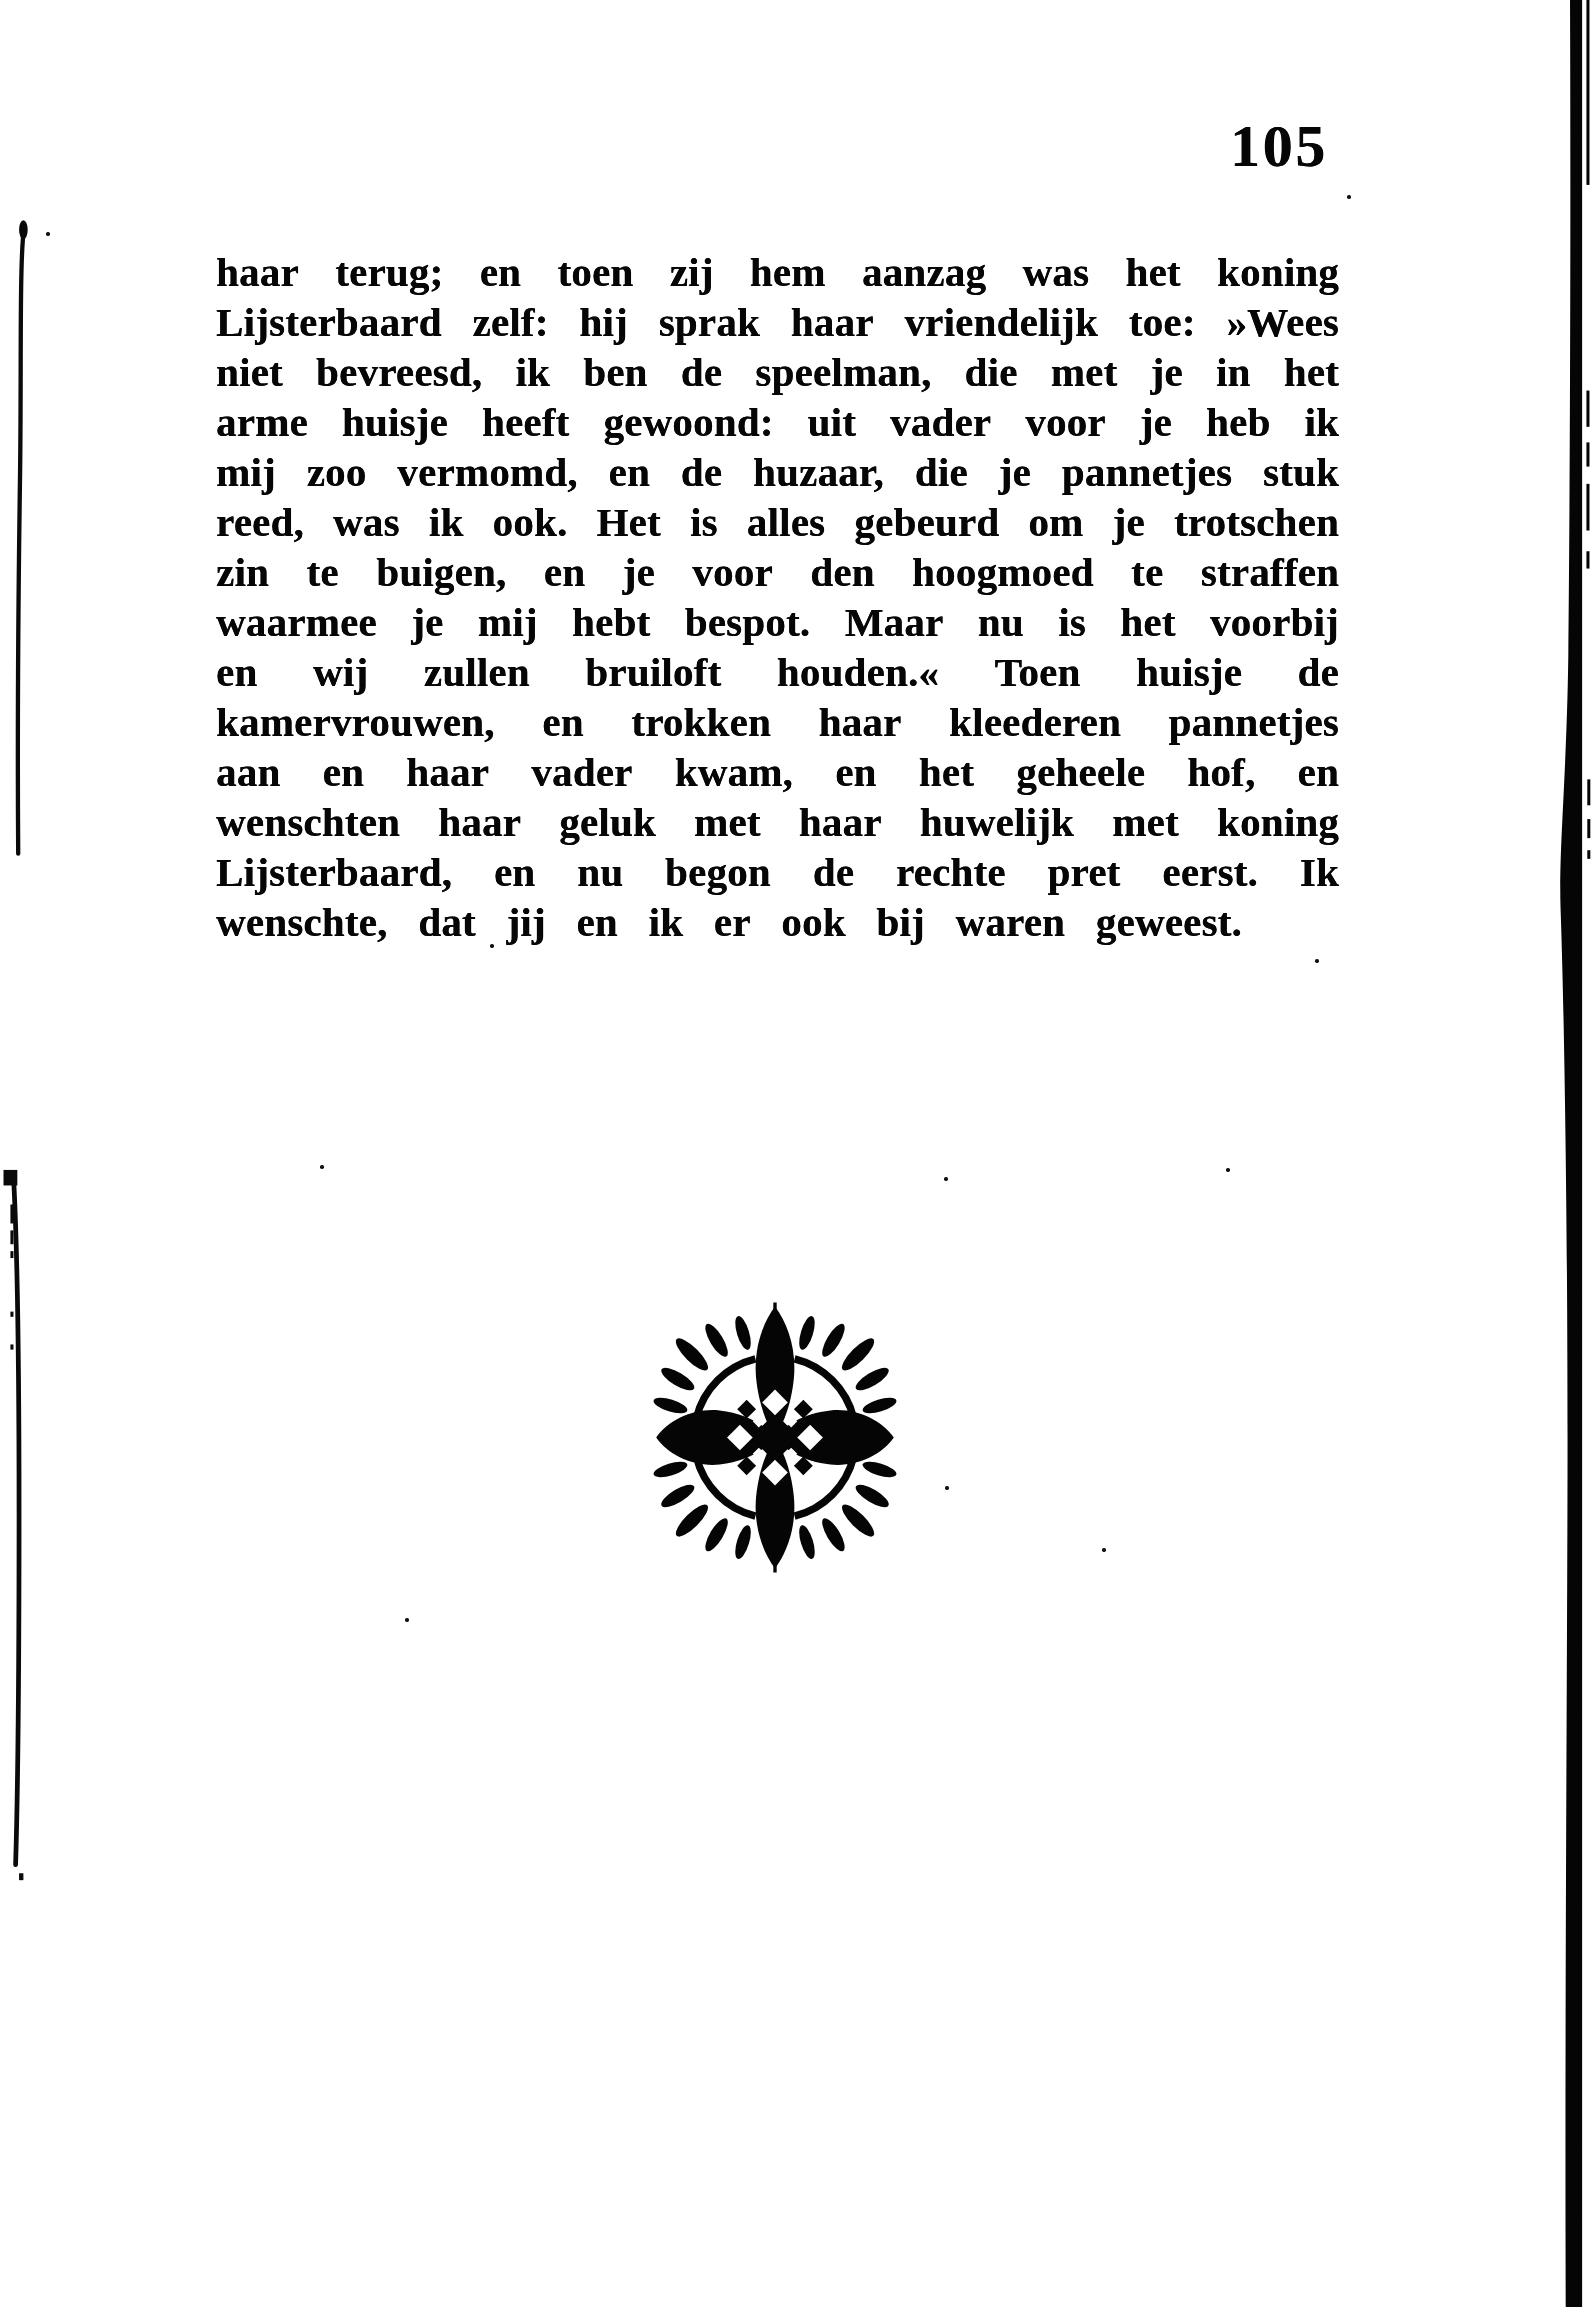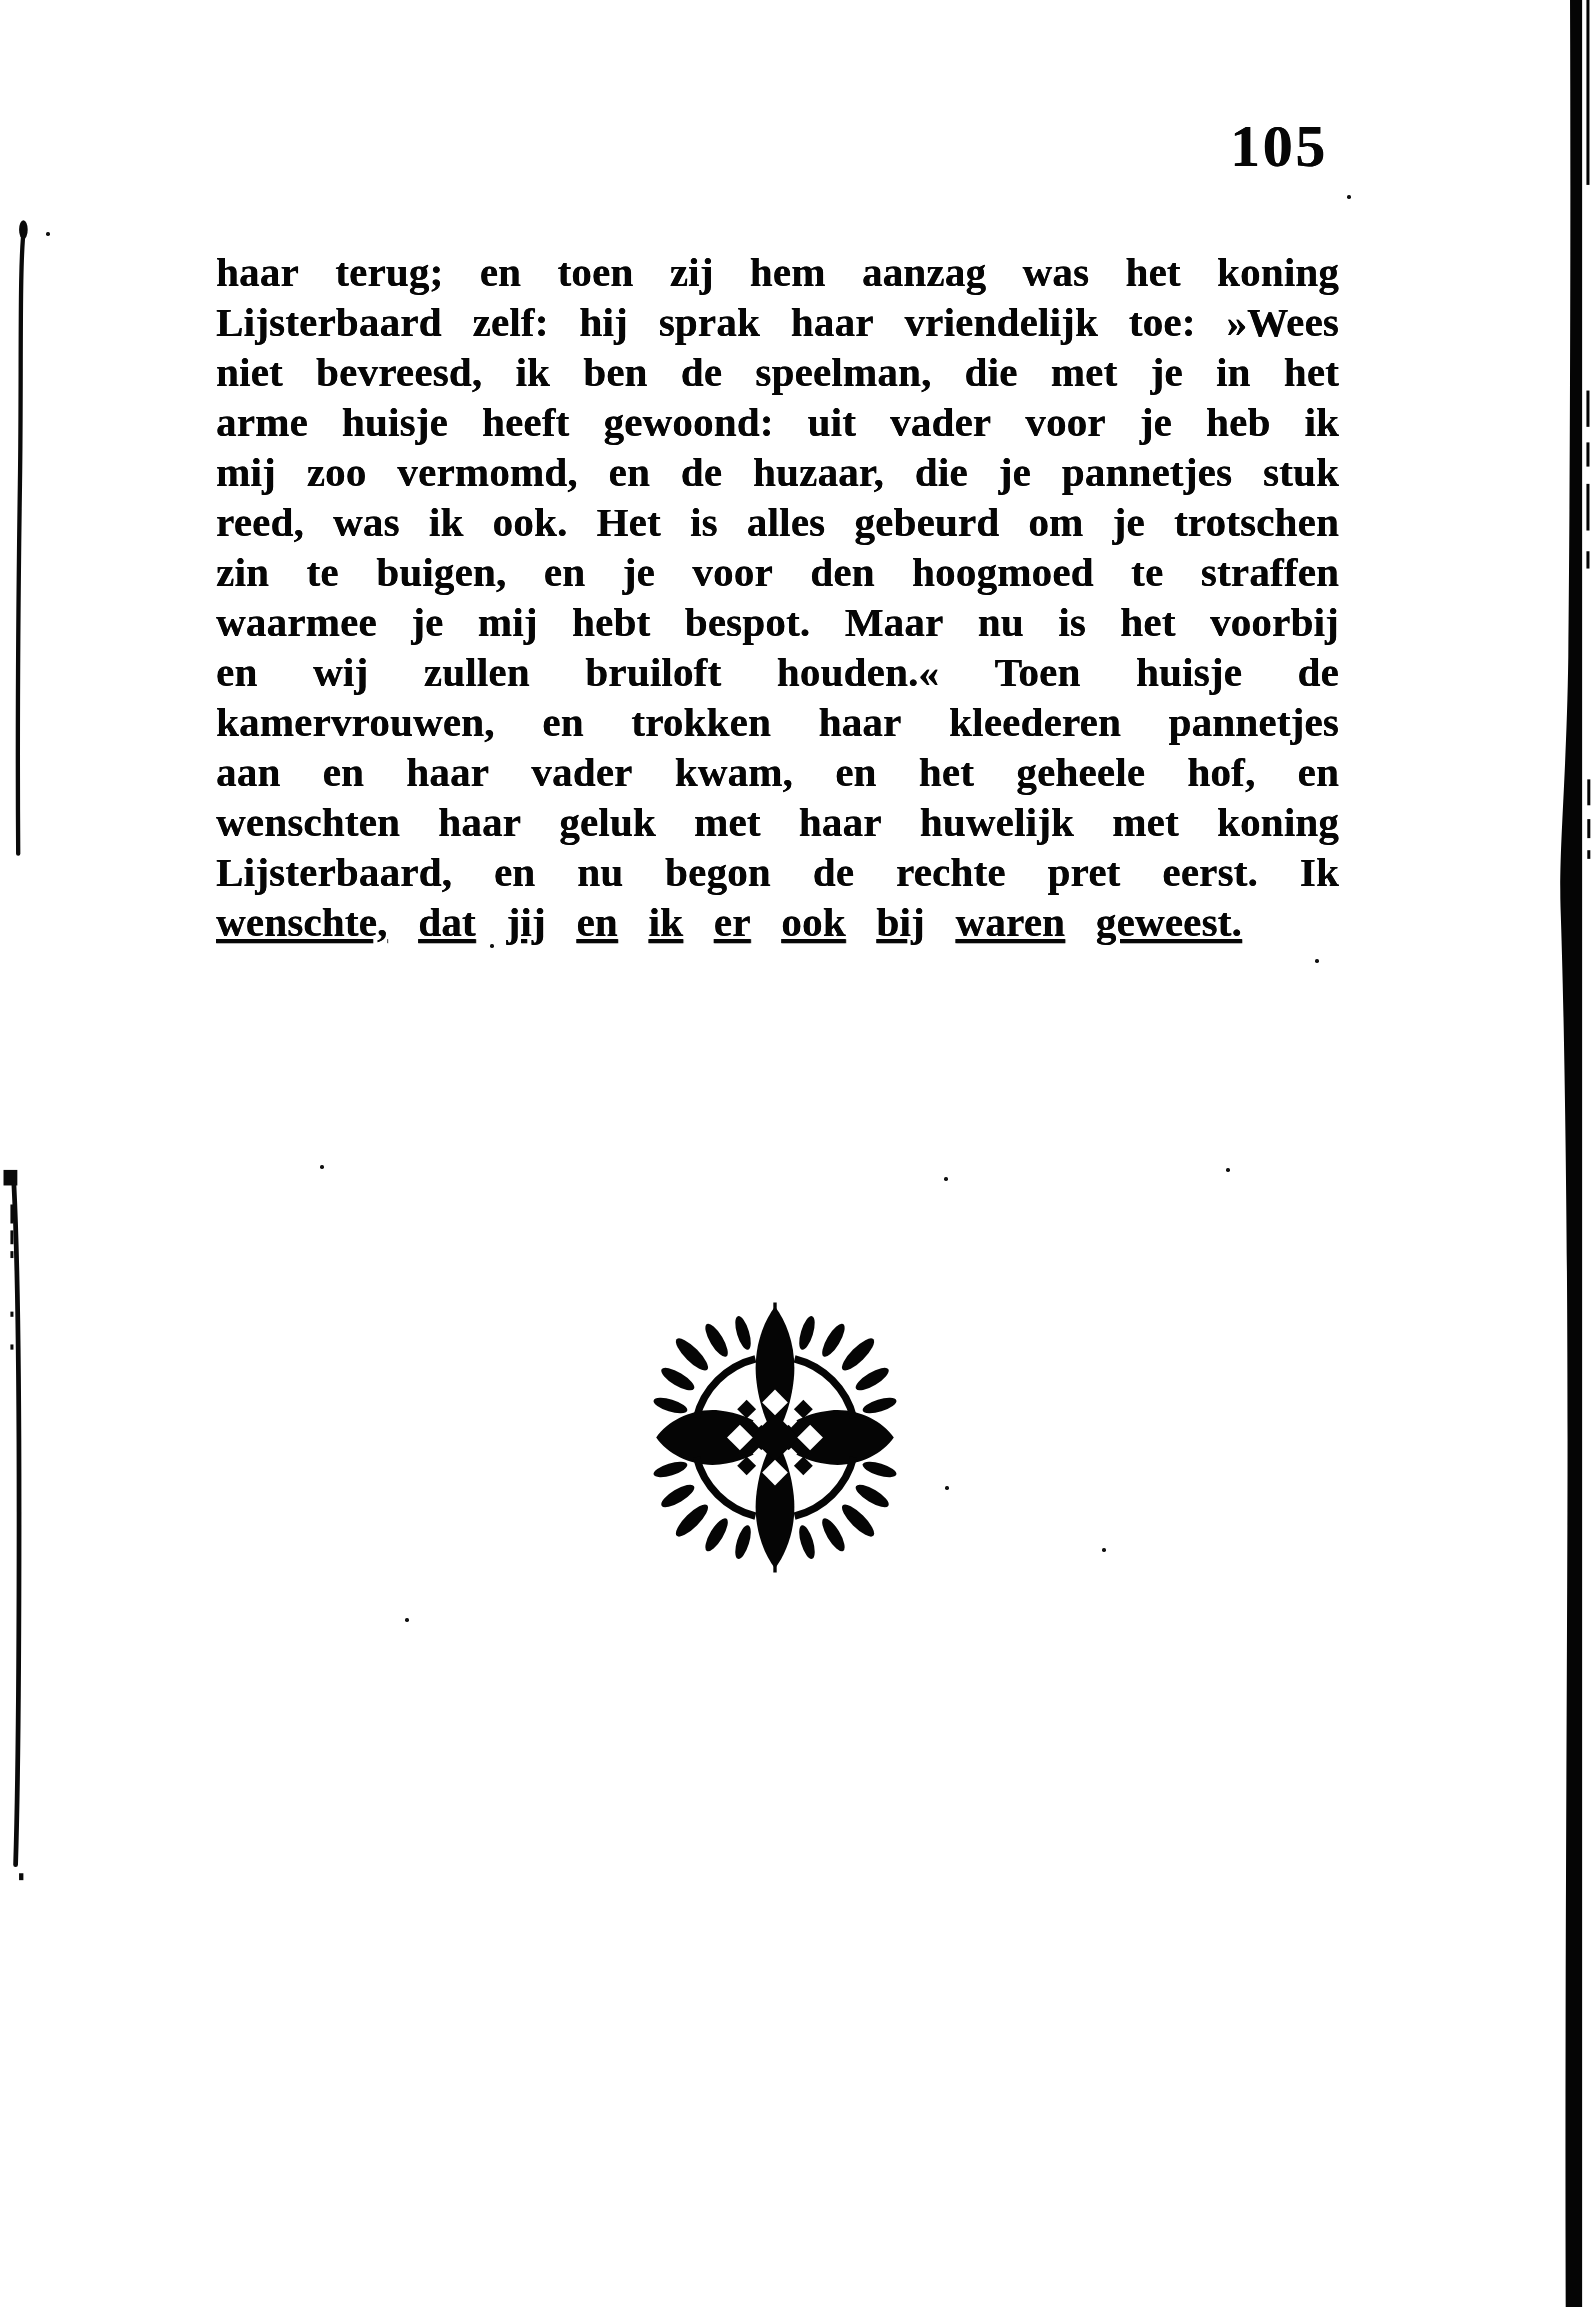--- a/index.html
+++ b/index.html
@@ -28,21 +28,21 @@
   .tline{
     display:flex;
     justify-content:space-between;
     height:50px;
     font-size:41px;font-weight:700;
     line-height:50px;
     white-space:pre;
     letter-spacing:0.2px;
     text-shadow:0.3px 0.3px 0 currentColor;
   }
-  .tline.lastline{width:1026px;text-decoration:underline;}
+  .tline.lastline{width:1026px;}
   .ornament{
     position:absolute;
     left:640px;top:1301px;
   }
   .artifacts{
     position:absolute;left:0;top:0;width:1596px;height:2307px;
     pointer-events:none;
   }
   .speck{
     position:absolute;width:3.5px;height:3.5px;border-radius:1.7px;background:#111;

